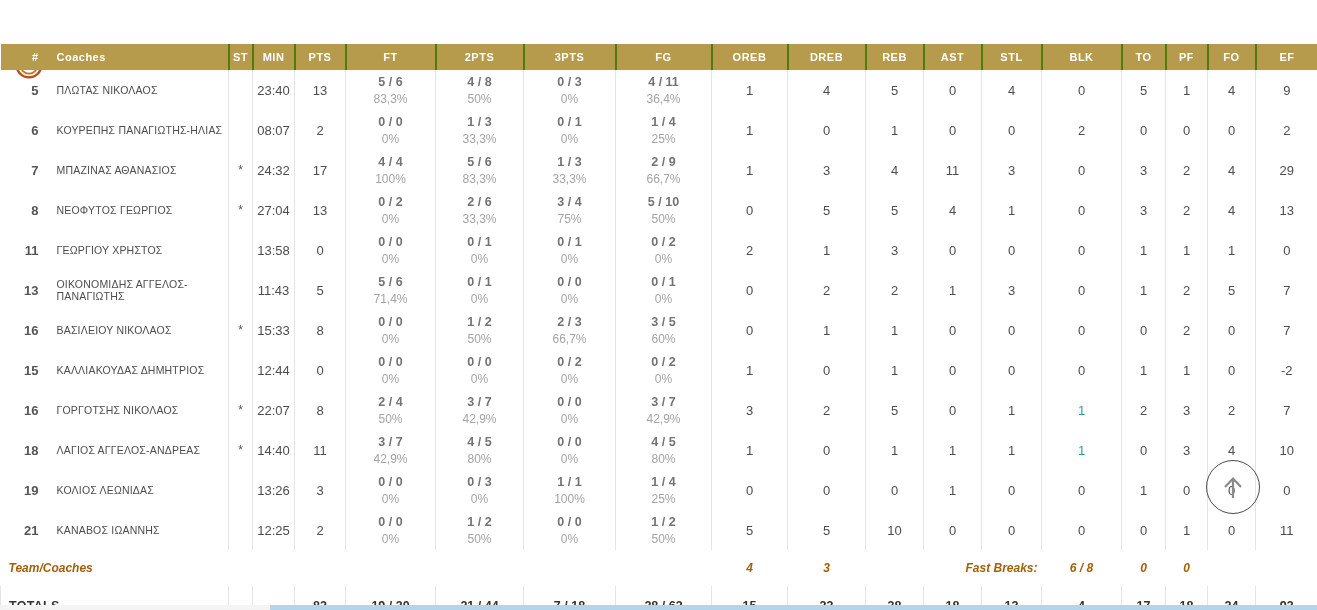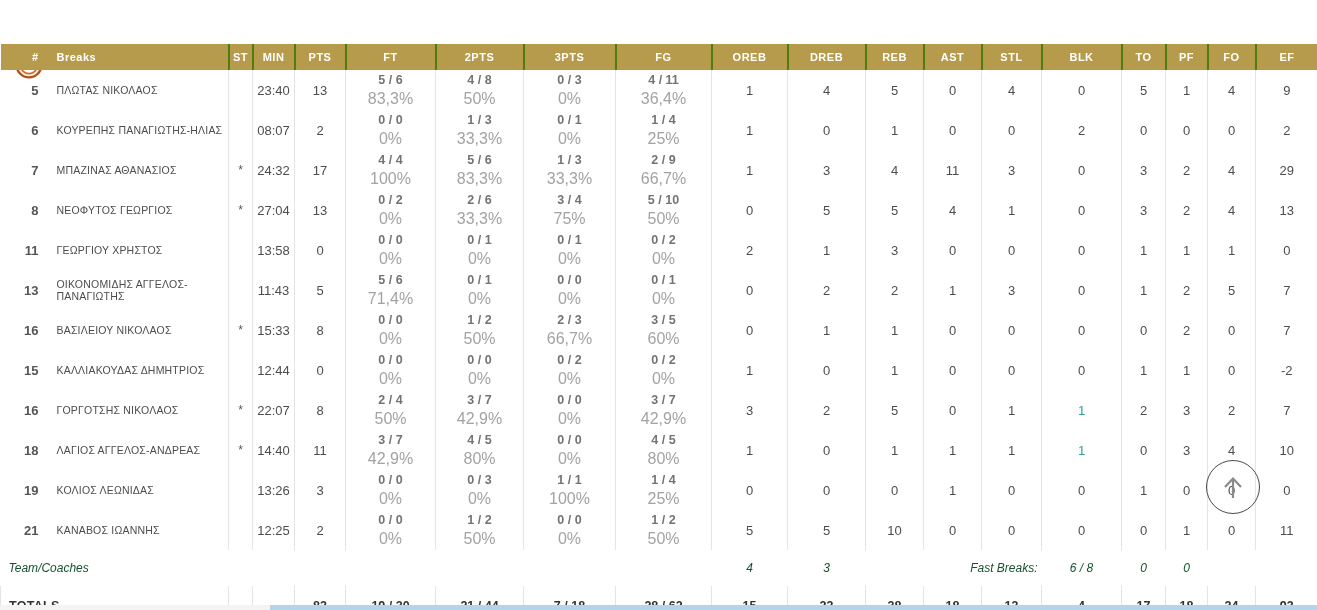--- a/index.html
+++ b/index.html
@@ -27,24 +27,24 @@
   th.c-name{border-left:none;text-align:left;padding-left:8px;}
 
   td{
     text-align:center;font-size:13px;color:#4d4d4d;height:40px;padding:0;
     border-left:1px solid #e4e4e4;vertical-align:middle;
   }
   td.c-num{border-left:none;text-align:right;padding-right:10px;font-weight:700;color:#555;}
   td.c-name{border-left:none;text-align:left;padding-left:8px;font-size:10.5px;letter-spacing:.2px;color:#4d4d4d;}
   td.c-st{font-size:12px;color:#555;}
   .frac{font-weight:700;color:#737373;font-size:12.5px;line-height:1.4;}
-  .pct{color:#a3a3a3;font-size:16px;line-height:1.2;}
+  .pct{color:#a3a3a3;font-size:12px;line-height:1.2;}
   td.hl{color:var(--blk-hl,#2aa198);}
 
-  tr.team-row td{border:none;height:36px;font-style:italic;color:#14532d;font-size:12px;font-weight:400;}
+  tr.team-row td{border:none;height:36px;font-style:italic;color:#a16207;font-size:12px;font-weight:700;}
   tr.team-row td.lbl{text-align:left;padding-left:8px;}
   tr.team-row td.fbl{text-align:right;padding-right:4px;white-space:nowrap;}
 
   tr.totals-row td{font-weight:700;color:#333;font-size:12.5px;height:40px;vertical-align:top;padding-top:13px;}
   tr.totals-row td.lbl{text-align:left;padding-left:8px;letter-spacing:.3px;}
 
   
   .scroll-top{
     position:absolute;left:1206px;top:460px;width:52px;height:52px;border:1px solid #4a4a4a;
     border-radius:50%;background:transparent;display:flex;align-items:center;justify-content:center;
@@ -87,21 +87,21 @@
       <col class="c-stl">
     <col class="c-blk">
       <col class="c-to">
       <col class="c-pf">
       <col class="c-fo">
       <col class="c-ef">
   </colgroup>
   <thead>
       <tr id="head-row">
         <th class="c-num">#</th>
-        <th class="c-name">Breaks</th>
+        <th class="c-name">Coaches</th>
         <th class="c-st">ST</th>
         <th class="c-min">MIN</th>
         <th class="c-pts">PTS</th>
         <th class="c-ft">FT</th>
         <th class="c-p2">2PTS</th>
         <th class="c-p3">3PTS</th>
         <th class="c-fg">FG</th>
         <th class="c-oreb">OREB</th>
         <th class="c-dreb">DREB</th>
         <th class="c-reb">REB</th>

